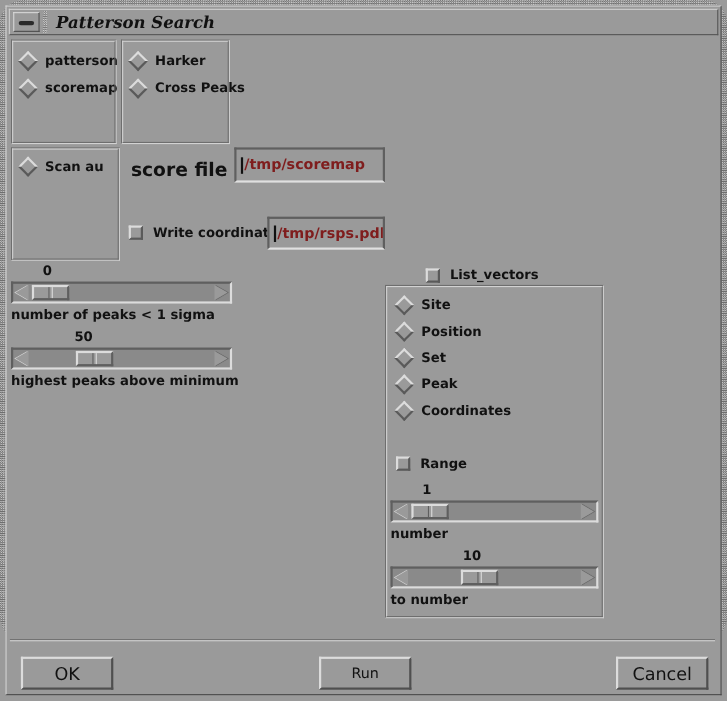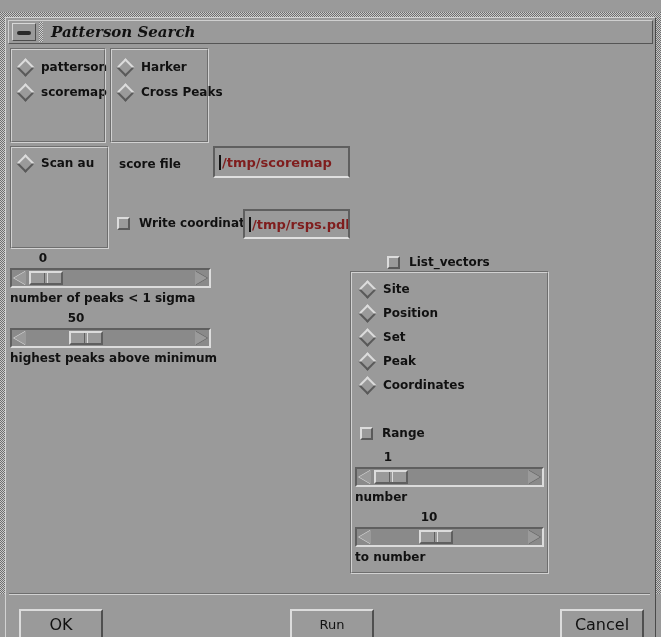--- a/index.html
+++ b/index.html
@@ -11,27 +11,28 @@
     width: 661px;
     height: 637px;
     overflow: hidden;
     font-family: "DejaVu Sans", sans-serif;
     -webkit-font-smoothing: none;
   }
 
   
   #window {
     position: absolute;
-    left: 0; top: 12px;
+    left: 0; top: 0;
     width: 661px;
     height: 582px;
     box-sizing: border-box;
     background:
       repeating-conic-gradient(#c8c8c8 0% 25%, #6e6e6e 0% 50%) 0 0/2px 2px;
     padding: 5px;
+    border-radius: 21px;
   }
   #window-inner {
     position: relative;
     width: 651px;
     height: 627px;
     background: #9a9a9a;
     border-top: 1px solid #d2d2d2;
     border-left: 1px solid #d2d2d2;
     border-right: 1px solid #4a4a4a;
     border-bottom: 1px solid #4a4a4a;
@@ -157,21 +158,21 @@
     font-size: 12px;
     color: #111;
     letter-spacing: 0px;
   }
 
   
   .static-label {
     position: absolute;
     font-family: "DejaVu Sans", sans-serif;
     font-weight: bold;
-    font-size: 12px;
+    font-size: 17px;
     color: #111;
     white-space: nowrap;
   }
 
   
   .textfield {
     position: absolute;
     box-sizing: border-box;
     background: #9a9a9a;
     border-top: 2px solid #5f5f5f;

